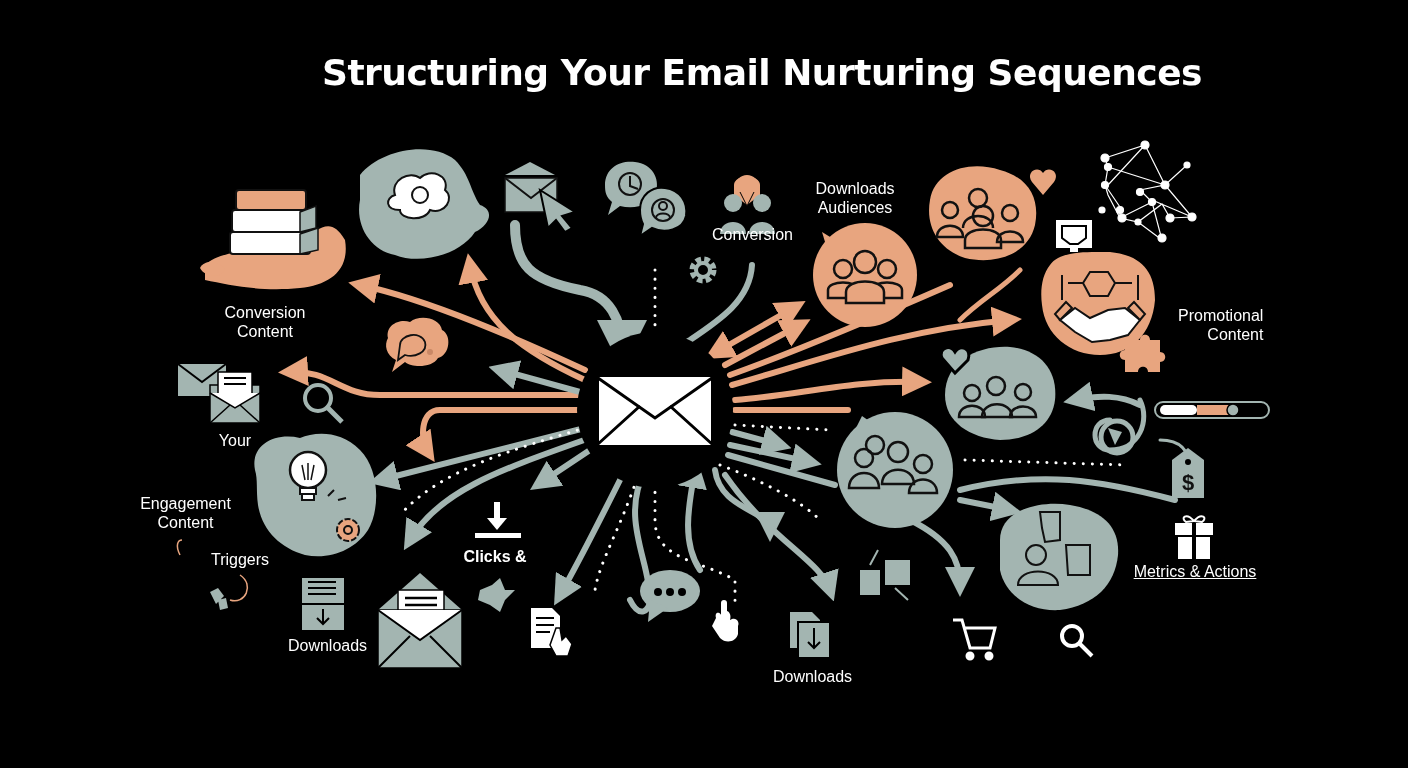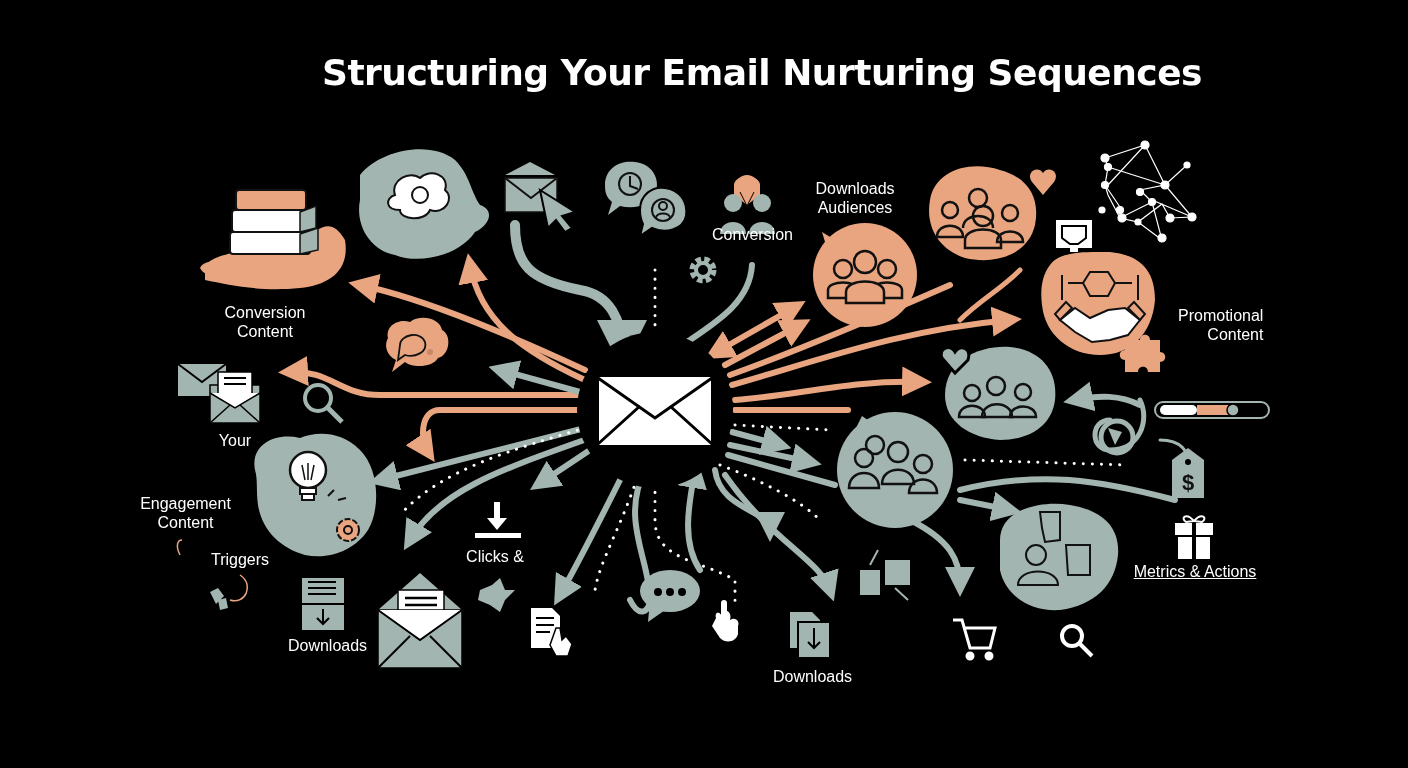--- a/index.html
+++ b/index.html
@@ -378,16 +378,16 @@
 <div class="lbl" style="left:1178px;top:306px;text-align:right;">
   <div>Promotional</div>
   <div>Content</div>
 </div>
 <div class="lbl" style="left:200px;top:431px;width:70px;">Your</div>
 <div class="lbl" style="left:128px;top:475px;width:115px;margin-top:19px;">
   <div>Engagement</div>
   <div>Content</div>
 </div>
 <div class="lbl" style="left:185px;top:550px;width:70px;margin-left:20px;">Triggers</div>
-<div class="lbl" style="left:455px;top:547px;width:80px;">Clicks &amp;</div>
+<div class="lbl" style="left:455px;top:547px;width:80px;font-weight:bold;">Clicks &amp;</div>
 <div class="lbl" style="left:280px;top:636px;width:95px;">Downloads</div>
 <div class="lbl" style="left:765px;top:667px;width:95px;">Downloads</div>
 <div class="lbl" style="left:1125px;top:562px;width:140px;text-decoration:underline;">Metrics &amp; Actions</div>
 
 </body></html>

